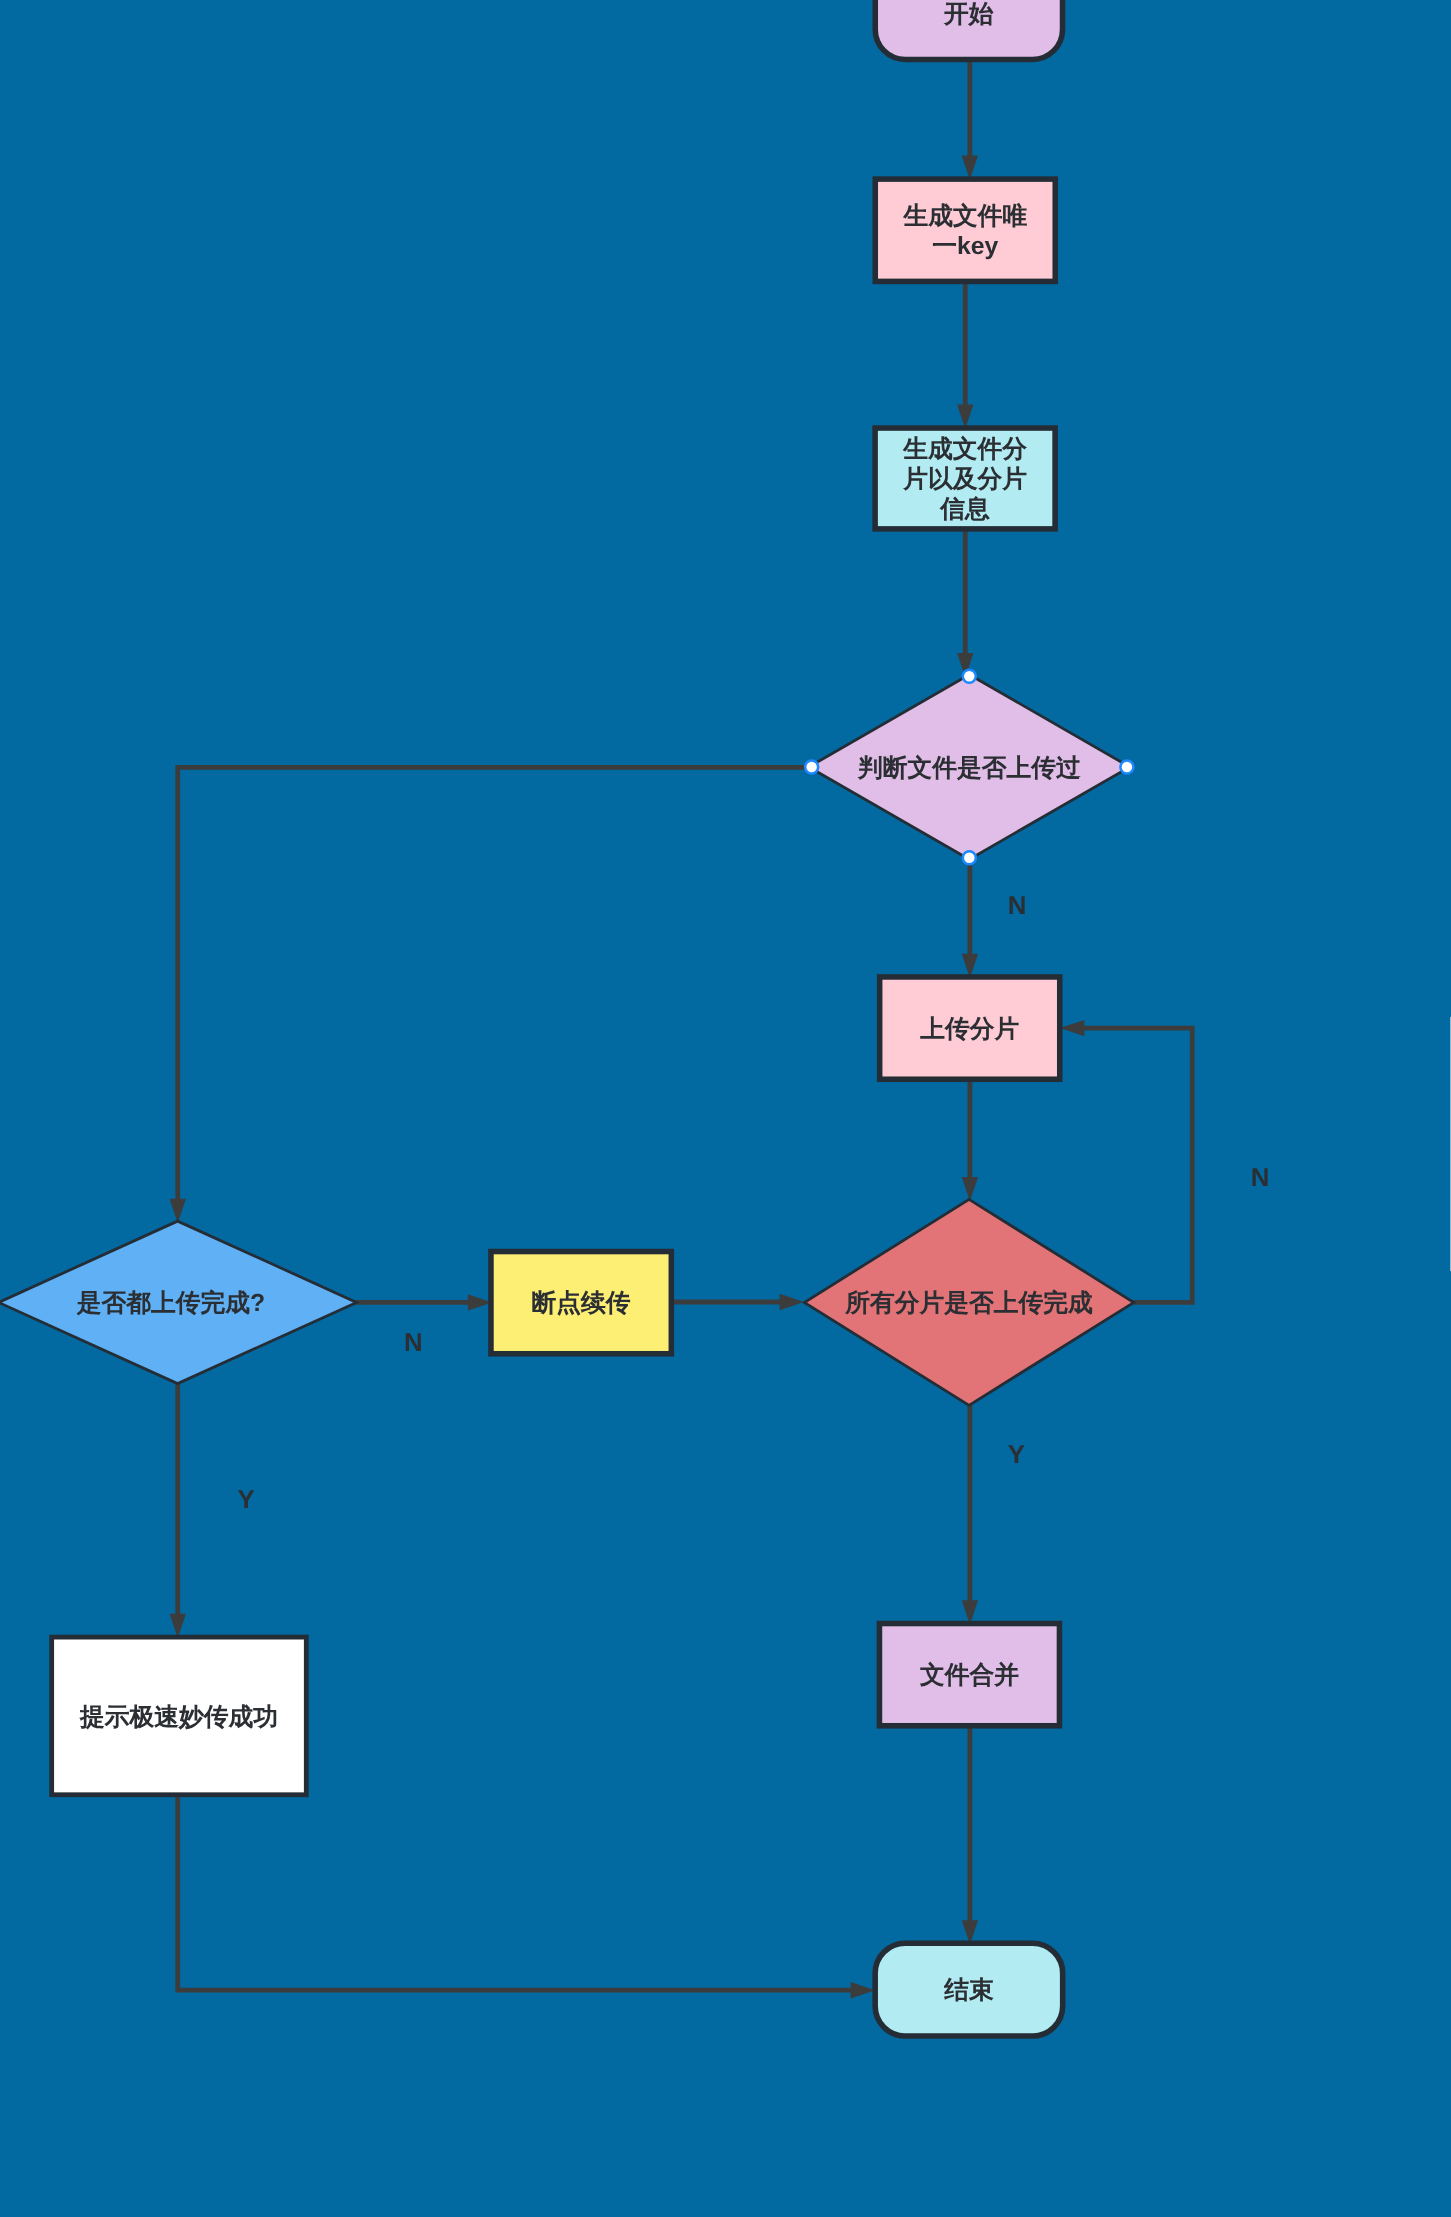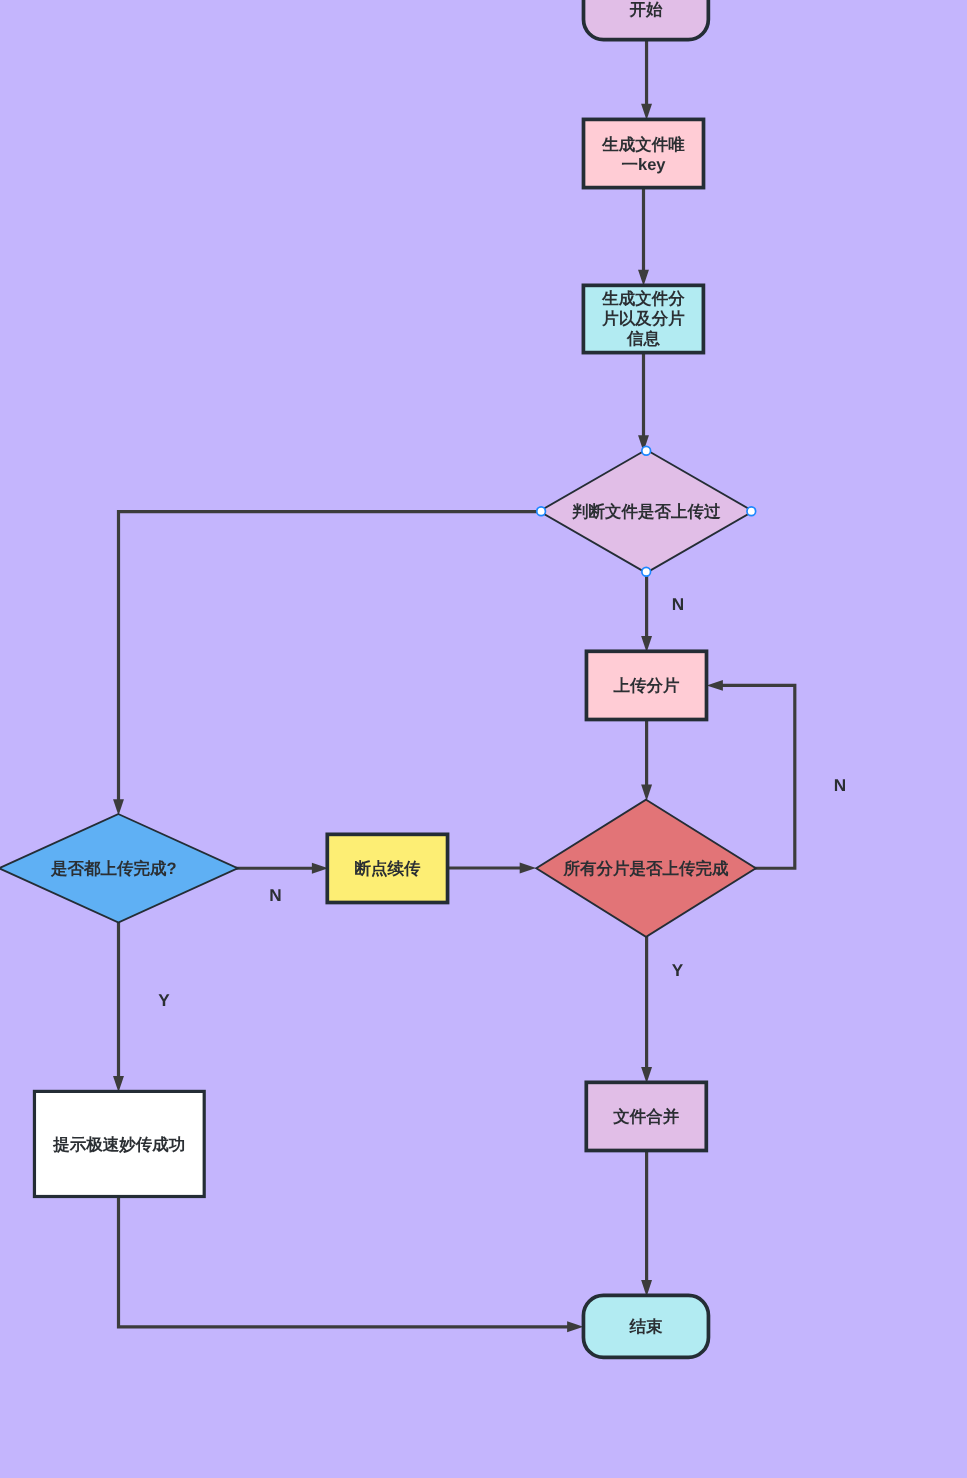--- a/index.html
+++ b/index.html
@@ -1,20 +1,20 @@
 <!DOCTYPE html>
 <html><head>
 <meta charset="utf-8">
 <title>flowchart</title>
 <style>
   html,body{margin:0;padding:0;background:#ffffff;}
   body{width:967px;height:1478px;overflow:hidden;
        -webkit-font-smoothing:antialiased;text-rendering:geometricPrecision;
        font-family:"Liberation Sans",sans-serif;}
-  #canvas{position:relative;width:967px;height:1478px;background:#c4b5fd;}
+  #canvas{position:relative;width:967px;height:1478px;background:#0369a1;}
   svg#flow{position:absolute;left:0;top:0;width:967px;height:1478px;display:block;}
   text.nodetext{font-family:"Liberation Sans",sans-serif;
       fill:#2b2f33;text-anchor:middle;dominant-baseline:central;
       font-weight:600;}
   text.edgelabel{font-family:"Liberation Sans",sans-serif;font-size:17.2px;
       font-weight:700;fill:#2b2f33;text-anchor:middle;dominant-baseline:central;}
 </style>
 </head>
 <body>
 

